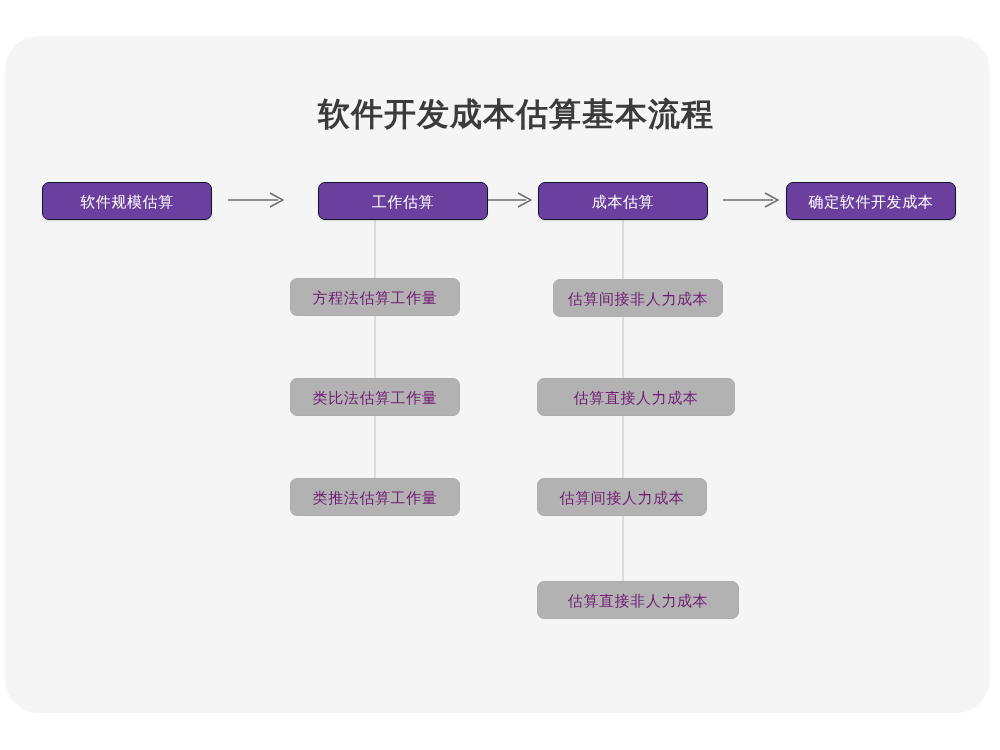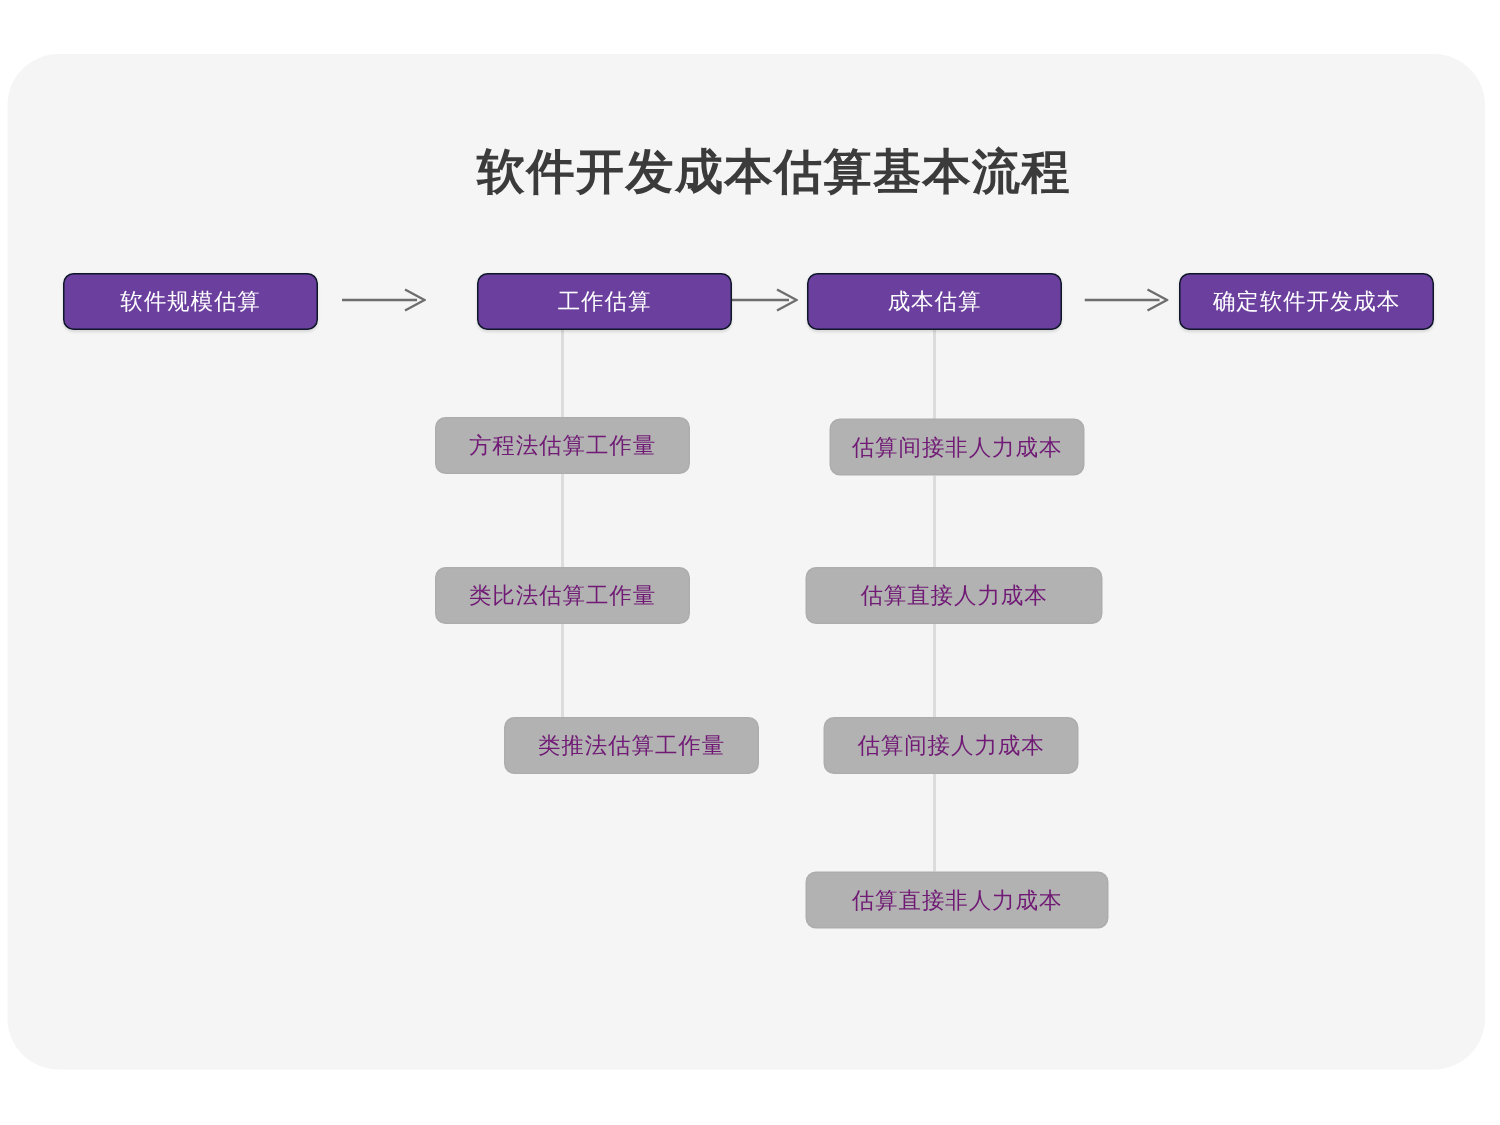--- a/index.html
+++ b/index.html
@@ -144,31 +144,31 @@
     <div class="node primary" style="left:786px; top:182px; width:170px; height:38px;">
       <span>确定软件开发成本</span>
     </div>
 
     <div class="node secondary" style="left:290px; top:278px; width:170px; height:38px;">
       <span>方程法估算工作量</span>
     </div>
     <div class="node secondary" style="left:290px; top:378px; width:170px; height:38px;">
       <span>类比法估算工作量</span>
     </div>
-    <div class="node secondary" style="left:290px; top:478px; width:170px; height:38px;margin-left:46px;">
+    <div class="node secondary" style="left:290px; top:478px; width:170px; height:38px;">
       <span>类推法估算工作量</span>
     </div>
 
     <div class="node secondary" style="left:537px; top:279px; width:170px; height:38px;margin-left:16px;">
       <span>估算间接非人力成本</span>
     </div>
     <div class="node secondary" style="left:537px; top:378px; width:198px; height:38px;">
       <span>估算直接人力成本</span>
     </div>
-    <div class="node secondary" style="left:537px; top:478px; width:170px; height:38px;margin-left:12px;">
+    <div class="node secondary" style="left:537px; top:478px; width:170px; height:38px;">
       <span>估算间接人力成本</span>
     </div>
     <div class="node secondary" style="left:537px; top:581px; width:202px; height:38px;">
       <span>估算直接非人力成本</span>
     </div>
 
   </div>
 </div>
 
 </body></html>

